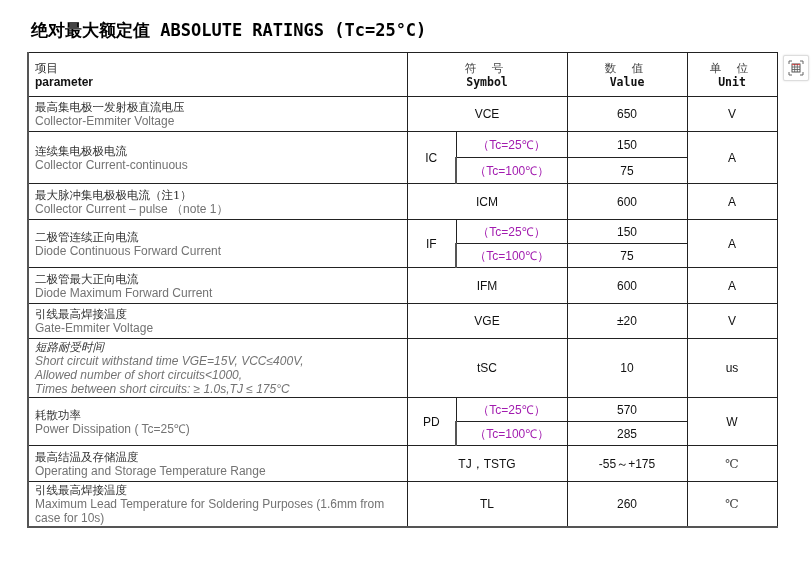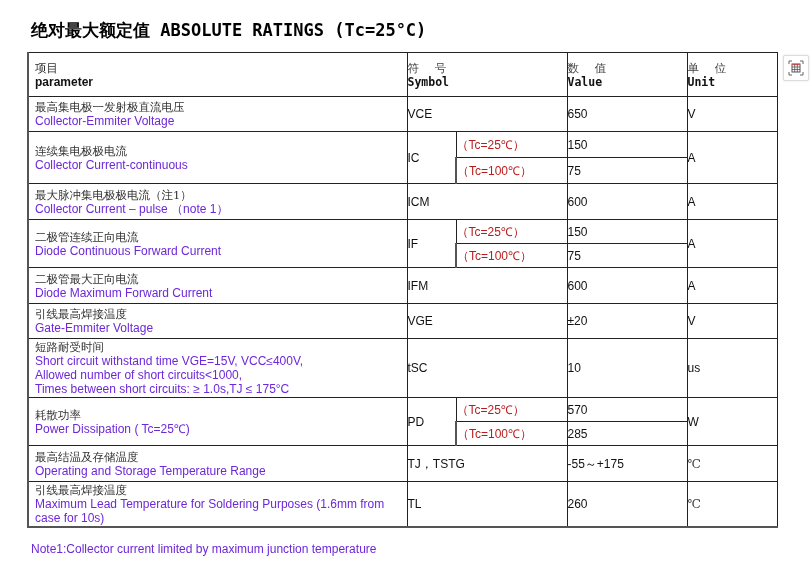--- a/index.html
+++ b/index.html
@@ -6,28 +6,28 @@
   body { width: 811px; height: 582px; position: relative; overflow: hidden;
          font-family: "Liberation Sans", sans-serif; color: #111; }
   .title { position: absolute; left: 31px; top: 19px; font-size: 17px; font-weight: bold;
            font-family: "DejaVu Sans Mono", monospace; letter-spacing: 0px; color: #000; white-space: nowrap; }
   table.ratings { position: absolute; left: 27px; top: 52px; border-collapse: collapse;
                   table-layout: fixed; width: 749px; border-radius: 24px; }
   table.ratings td { border: 1px solid #222; padding: 0; font-size: 12px; line-height: 14px; vertical-align: middle; }
   table.ratings tr > td:first-child { border-left: 2px solid #555; }
   table.ratings tr:last-child td { border-bottom: 2px solid #555; }
   td.param { padding: 3px 6px !important; text-align: left; }
-  td.c { text-align: left; }
+  td.c { text-align: center; }
   .cn { font-family: "DejaVu Serif", serif; font-size: 11.5px; color: #333; display: block; }
-  .en { display: block; color: #6d28d9; }
+  .en { display: block; color: #737373; }
   .hdr-cn { font-family: "DejaVu Serif", serif; font-size: 11.5px; color: #444; display: block; letter-spacing: 6px; }
   .hdr-en { font-family: "DejaVu Sans Mono", monospace; font-weight: bold; font-size: 11.5px; display: block; }
   .hdr-en-param { font-weight: bold; display: block; }
   sub.s { font-size: 12px; vertical-align: baseline; position: relative; top: 0px; margin-top: 32px; }
-  .cond { color: #b91c1c; font-size: 11.5px; }
+  .cond { color: #a21caf; font-size: 11.5px; }
   .unit-c { font-family: "DejaVu Serif", serif; font-size: 12px; color: #444; }
   .notes { position: absolute; left: 31px; top: 541px; font-size: 12px; line-height: 16px; }
   .notes .cn { font-size: 11.5px; }
   .side-btn { position: absolute; left: 783px; top: 55px; width: 24px; height: 24px; border: 1px solid #ddd;
               border-radius: 2px; background: #fff; box-shadow: 0 0 2px rgba(0,0,0,0.15);
               display: flex; align-items: center; justify-content: center; }
 </style>
 </head>
 <body>
 
@@ -125,21 +125,21 @@
     <td class="param">
           <span class="cn">引线最高焊接温度</span>
           <span class="en">Gate-Emmiter Voltage</span>
         </td>
     <td class="c" colspan="2"><span>V</span><sub class="s">GE</sub></td>
     <td class="c">±20</td>
     <td class="c">V</td>
   </tr>
 
   <tr style="height:56px">
-    <td class="param" style="padding-top:1px !important;padding-bottom:1px !important;">
+    <td class="param" style="padding-top:1px !important;padding-bottom:1px !important;font-style:italic;">
       <span class="cn">短路耐受时间</span>
       <span class="en">Short circuit withstand time VGE=15V, VCC≤400V,</span>
       <span class="en">Allowed number of short circuits&lt;1000,</span>
       <span class="en">Times between short circuits: ≥ 1.0s,TJ ≤ 175°C</span>
     </td>
     <td class="c" colspan="2"><span>t</span><sub class="s">SC</sub></td>
     <td class="c">10</td>
     <td class="c">us</td>
   </tr>
 
@@ -174,21 +174,20 @@
           <span class="en">Maximum Lead Temperature for Soldering Purposes (1.6mm from case for 10s)</span>
         </td>
     <td class="c" colspan="2"><span>TL</span></td>
     <td class="c">260</td>
     <td class="c unit-c">℃</td>
   </tr>
 </tbody>
   </table>
 
 <div class="notes">
-  <span class="en">Note1:Collector current limited by maximum junction temperature</span>
 </div>
 
 <div class="side-btn">
   <svg width="16" height="16" viewBox="0 0 16 16">
     <path d="M1 4V1h3M12 1h3v3M15 12v3h-3M4 15H1v-3" stroke="#666" stroke-width="1" fill="none"></path>
     <rect x="4" y="4" width="8" height="8" fill="none" stroke="#555" stroke-width="1"></rect>
     <line x1="4" y1="4.5" x2="12" y2="4.5" stroke="#e05050" stroke-width="1.2"></line>
     <line x1="4" y1="7" x2="12" y2="7" stroke="#555" stroke-width="0.8"></line>
     <line x1="4" y1="9.5" x2="12" y2="9.5" stroke="#555" stroke-width="0.8"></line>
     <line x1="6.7" y1="4" x2="6.7" y2="12" stroke="#555" stroke-width="0.8"></line>

